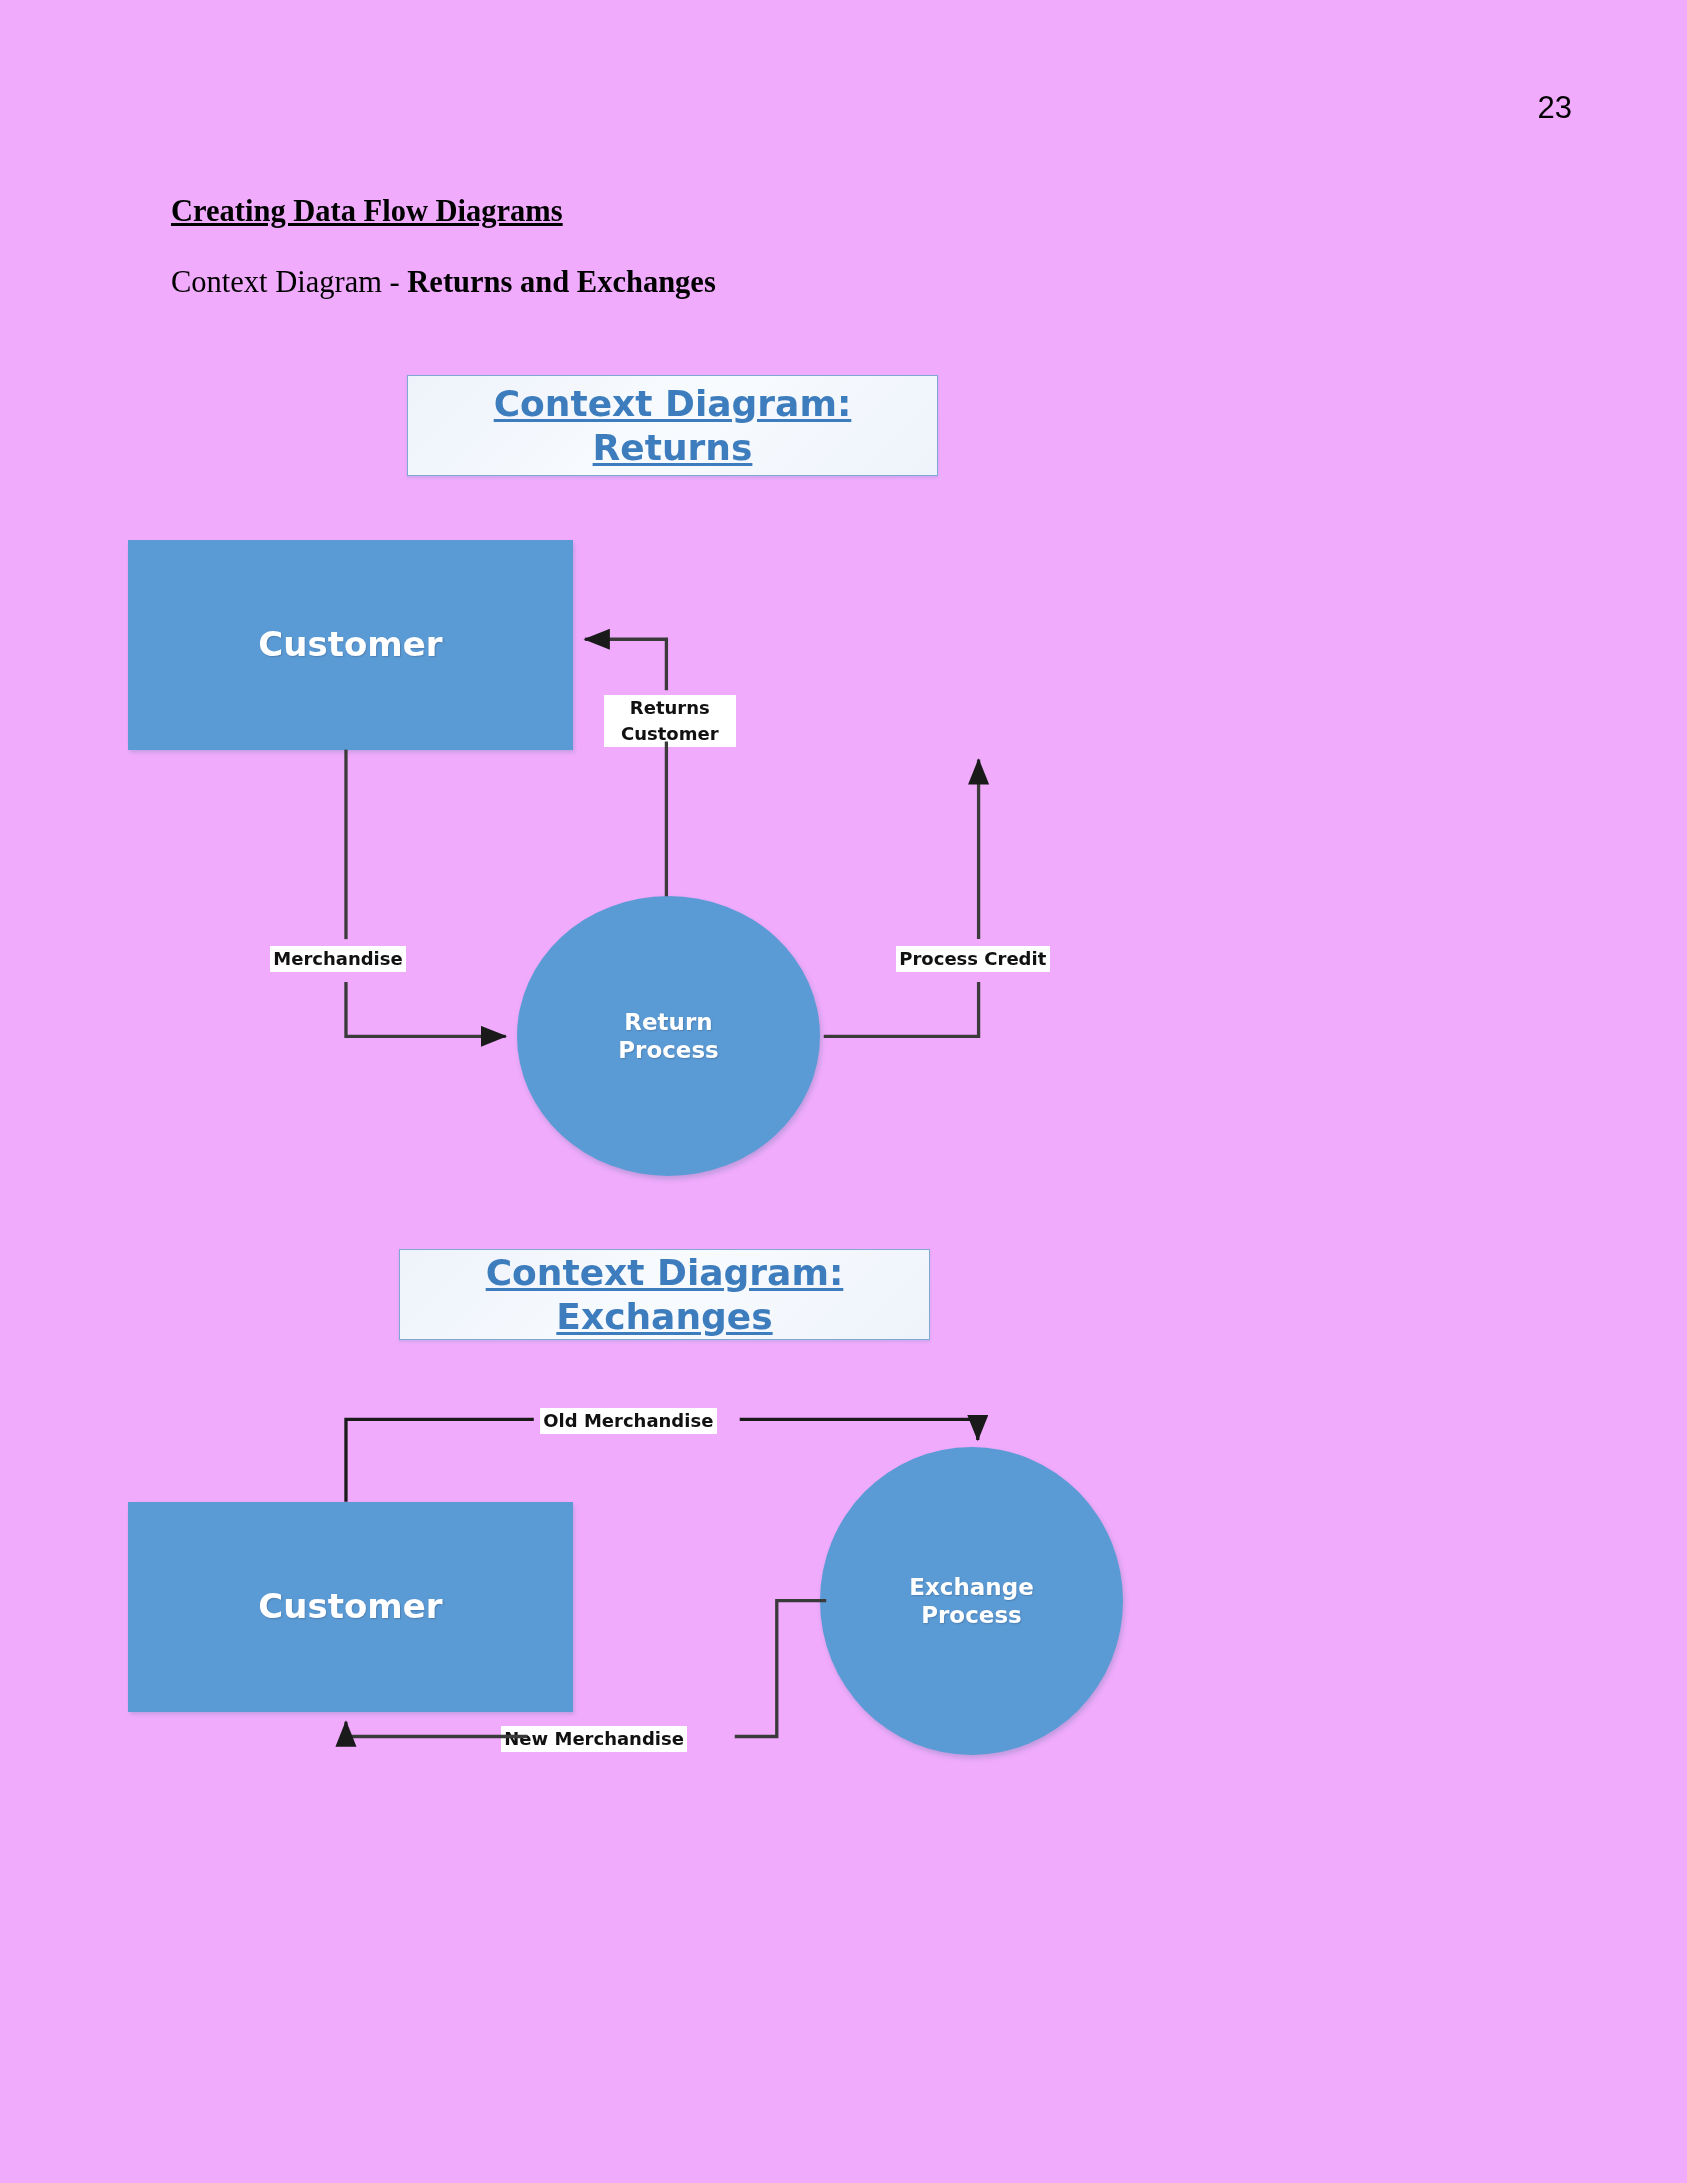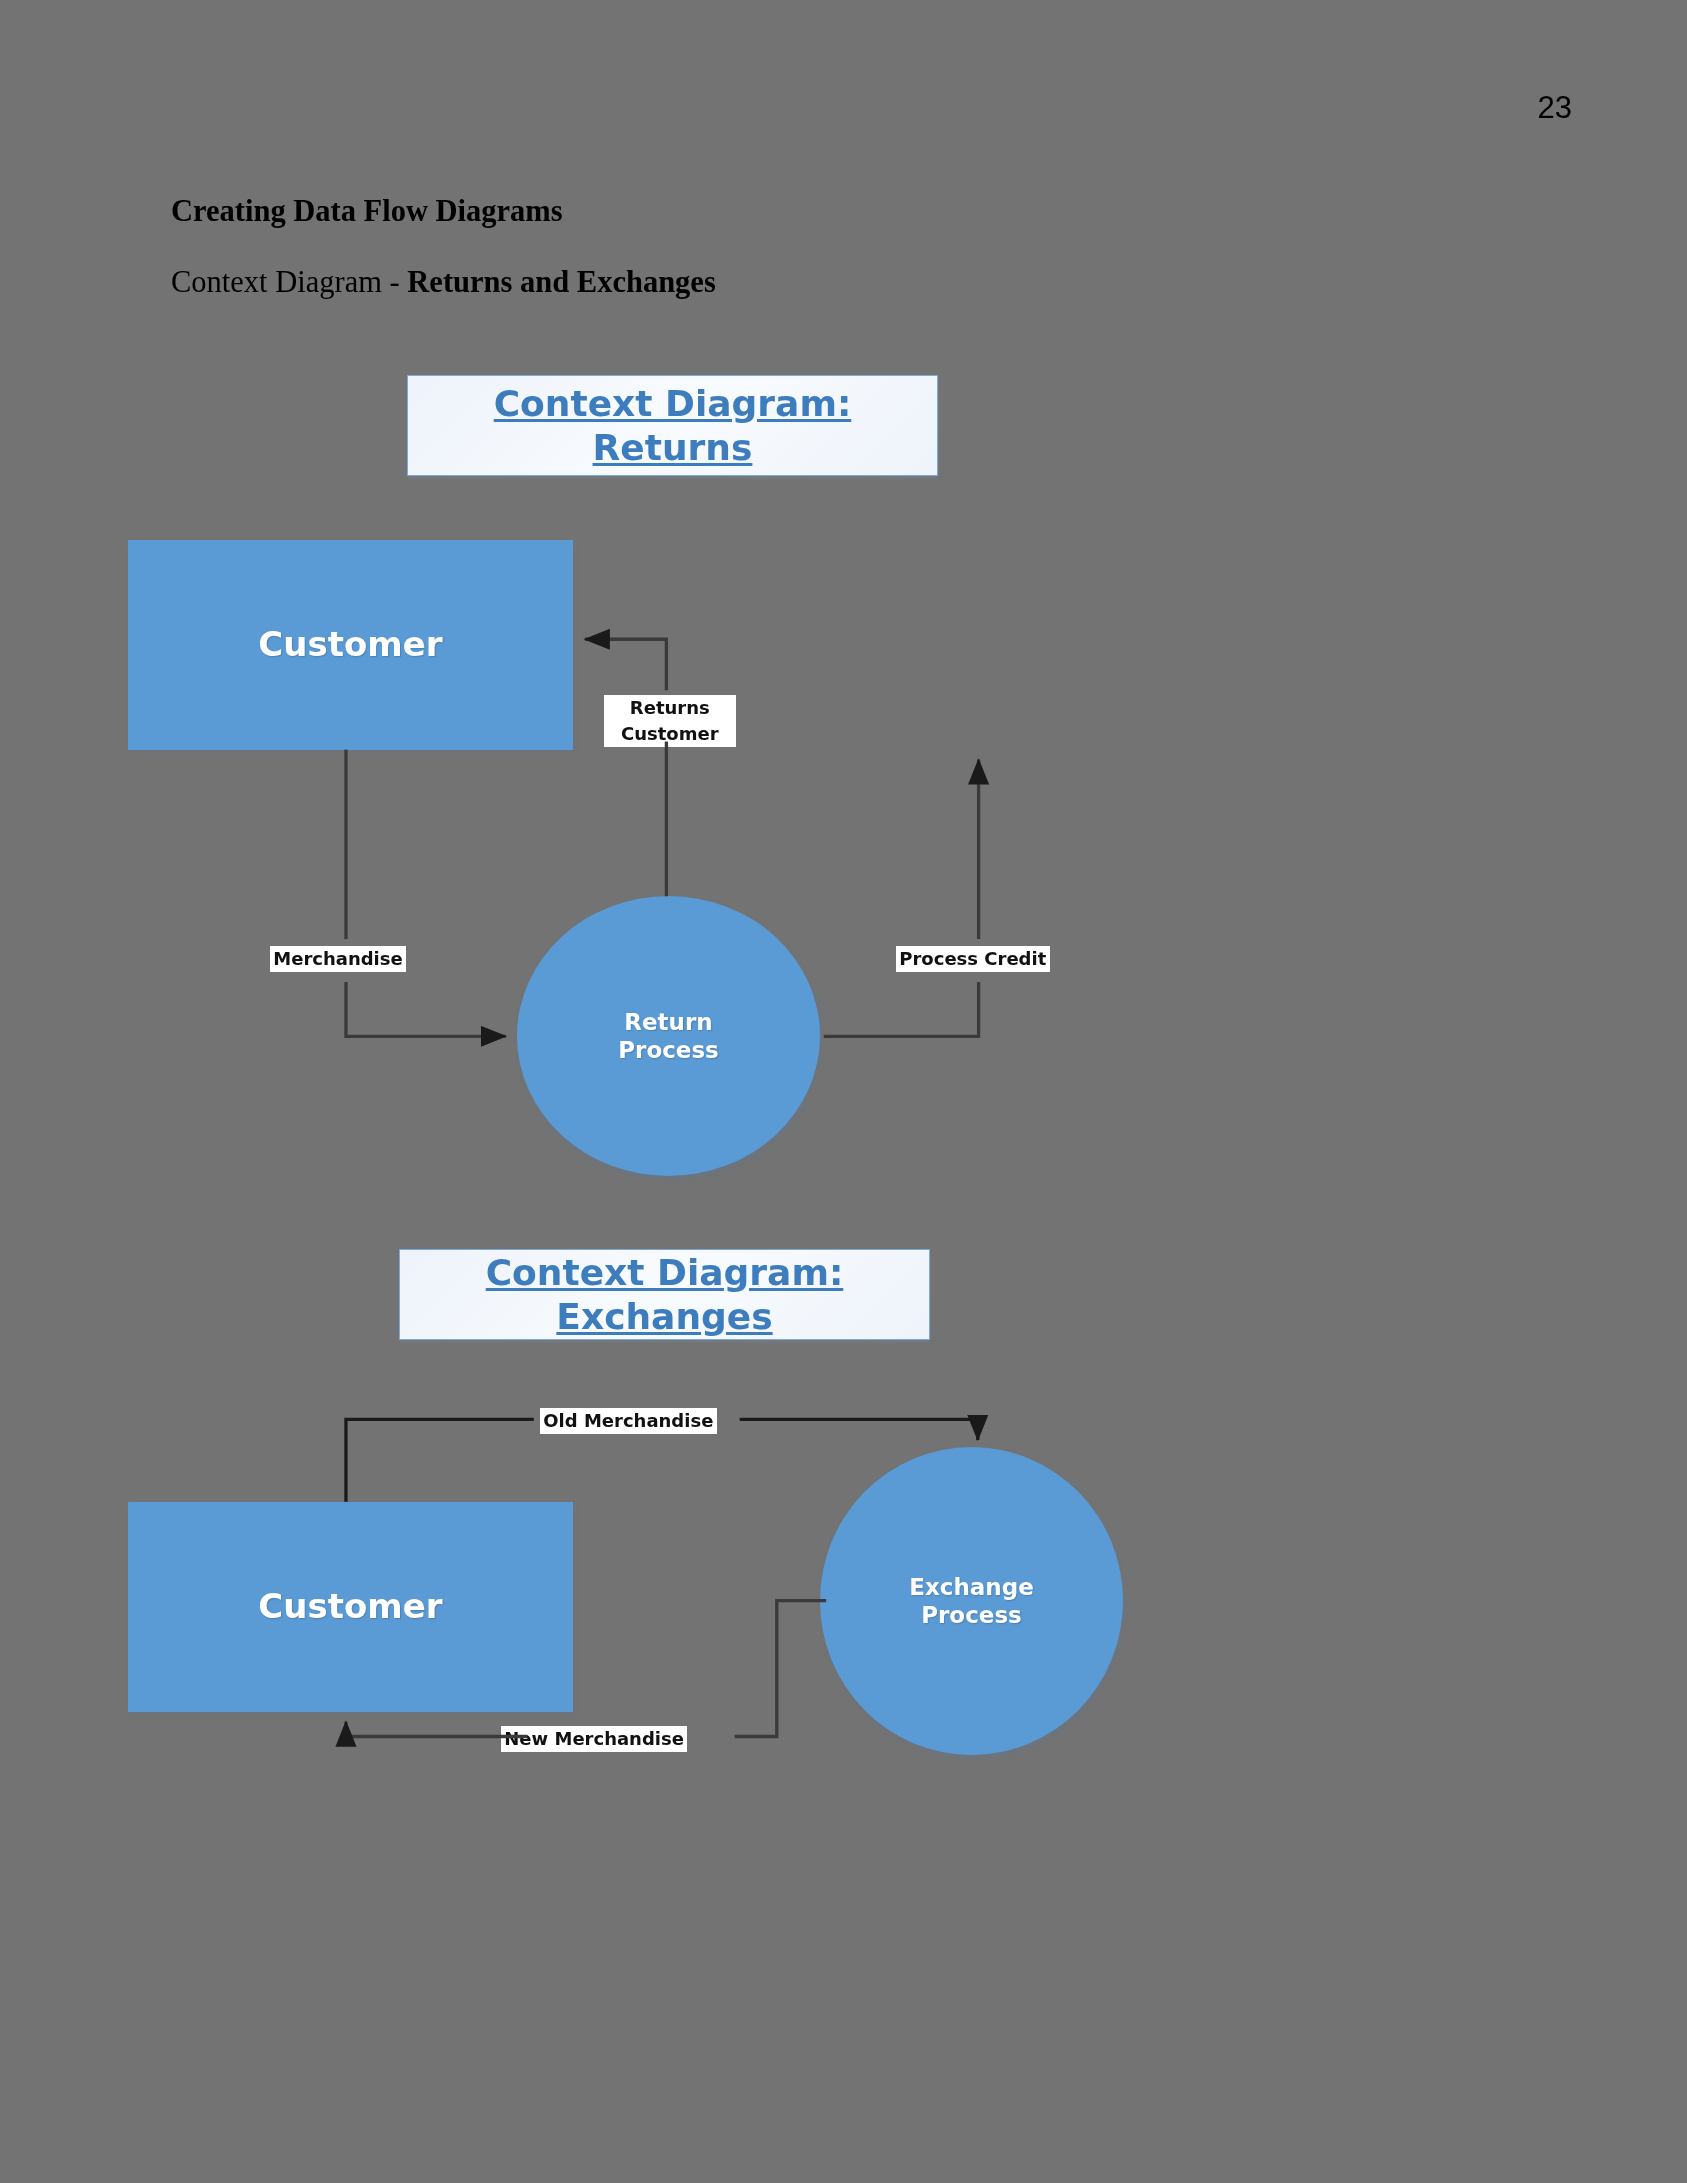--- a/index.html
+++ b/index.html
@@ -11,21 +11,21 @@
     width: 1687px;
     height: 2183px;
     font-family: "Liberation Serif", serif;
     position: relative;
     overflow: hidden;
   }
 
   .page {
     position: absolute;
     inset: 0;
-    background: #737373;
+    background: #f0abfc;
     padding-left: 38px;
   }
 
   
   .page-number {
     position: absolute;
     top: 92px;
     right: 115px;
     font-family: "Liberation Sans", sans-serif;
     font-size: 31px;
@@ -34,20 +34,21 @@
   }
 
   .doc-heading {
     position: absolute;
     left: 171px;
     top: 194px;
     font-family: "Liberation Serif", serif;
     font-size: 30.5px;
     font-weight: bold;
     color: #000000;
+    text-decoration: underline;
     white-space: nowrap;
   }
 
   .doc-subheading {
     position: absolute;
     left: 171px;
     top: 265px;
     font-family: "Liberation Serif", serif;
     font-size: 30.5px;
     color: #000000;

